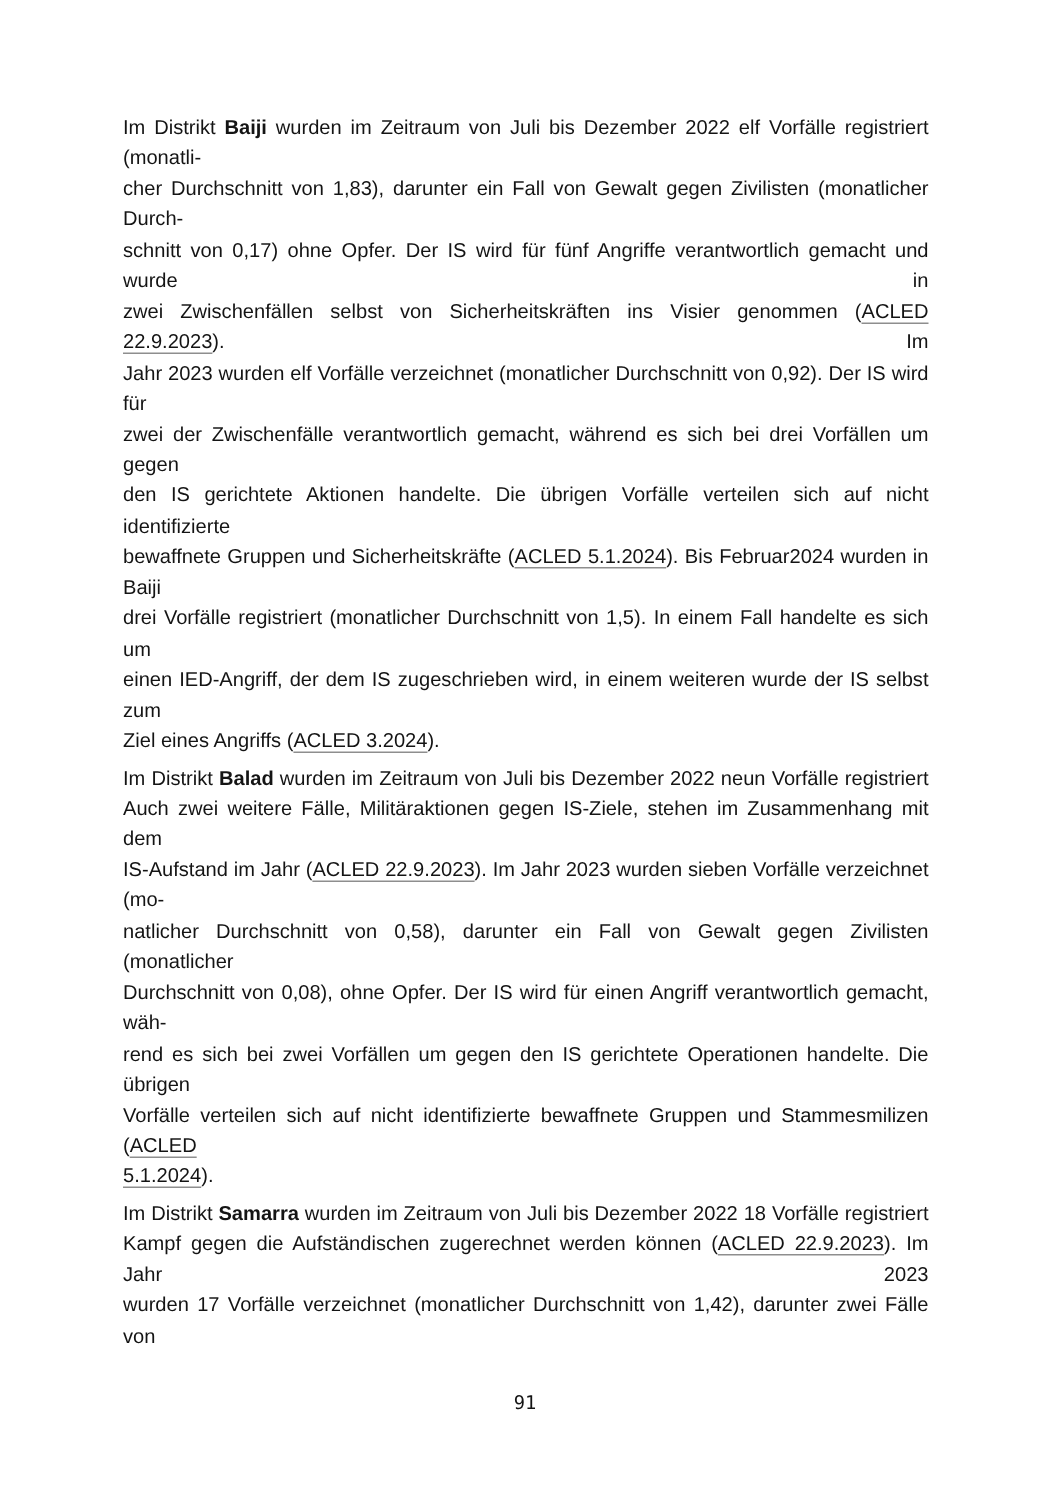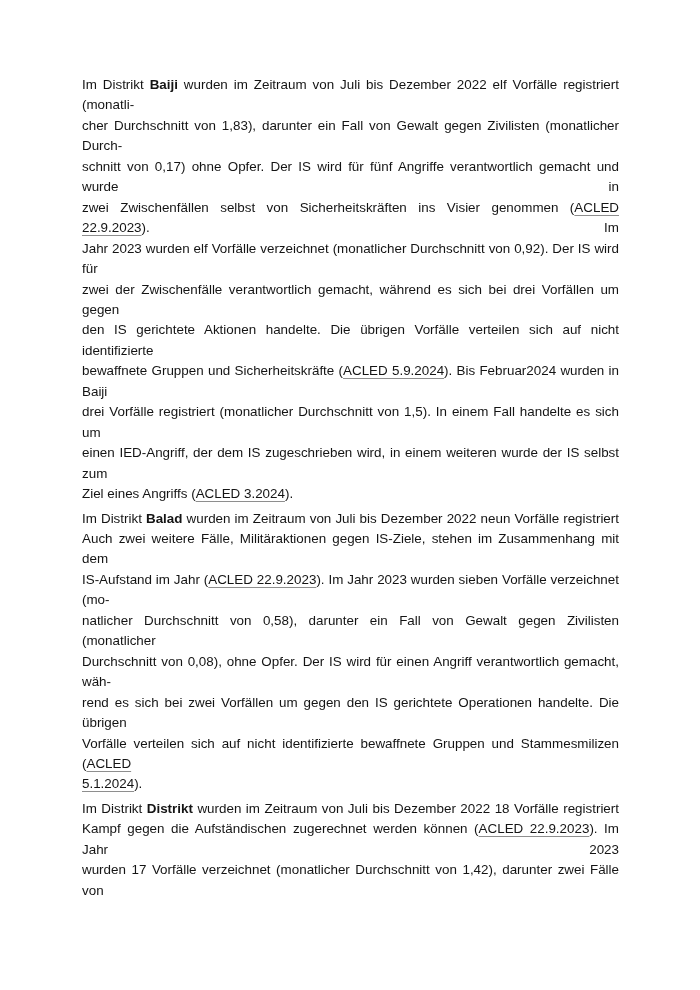--- a/index.html
+++ b/index.html
@@ -61,34 +61,35 @@
 <div class="page">
   <div class="textblock" id="textblock">
       <div class="para">
         <div class="line"><span>Im Distrikt </span><span class="b">Baiji</span><span> wurden im Zeitraum von Juli bis Dezember 2022 elf Vorfälle registriert (monatli-</span></div>
         <div class="line"><span>cher Durchschnitt von 1,83), darunter ein Fall von Gewalt gegen Zivilisten (monatlicher Durch-</span></div>
         <div class="line"><span>schnitt von 0,17) ohne Opfer. Der IS wird für fünf Angriffe verantwortlich gemacht und wurde in</span></div>
         <div class="line"><span>zwei Zwischenfällen selbst von Sicherheitskräften ins Visier genommen (</span><span class="lnk">ACLED 22.9.2023</span><span>). Im</span></div>
         <div class="line"><span>Jahr 2023 wurden elf Vorfälle verzeichnet (monatlicher Durchschnitt von 0,92). Der IS wird für</span></div>
         <div class="line"><span>zwei der Zwischenfälle verantwortlich gemacht, während es sich bei drei Vorfällen um gegen</span></div>
         <div class="line"><span>den IS gerichtete Aktionen handelte. Die übrigen Vorfälle verteilen sich auf nicht identifizierte</span></div>
-        <div class="line"><span>bewaffnete Gruppen und Sicherheitskräfte (</span><span class="lnk">ACLED 5.9.2024</span><span>). Bis Februar2024 wurden in Baiji</span></div>
+        <div class="line"><span>bewaffnete Gruppen und Sicherheitskräfte (</span><span class="lnk">ACLED 5.1.2024</span><span>). Bis Februar2024 wurden in Baiji</span></div>
         <div class="line"><span>drei Vorfälle registriert (monatlicher Durchschnitt von 1,5). In einem Fall handelte es sich um</span></div>
         <div class="line"><span>einen IED-Angriff, der dem IS zugeschrieben wird, in einem weiteren wurde der IS selbst zum</span></div>
         <div class="line endline"><span>Ziel eines Angriffs (</span><span class="lnk">ACLED 3.2024</span><span>).</span></div>
       </div>
       <div class="para">
         <div class="line"><span>Im Distrikt </span><span class="b">Balad</span><span> wurden im Zeitraum von Juli bis Dezember 2022 neun Vorfälle registriert</span></div>
         <div class="line"><span>Auch zwei weitere Fälle, Militäraktionen gegen IS-Ziele, stehen im Zusammenhang mit dem</span></div>
         <div class="line"><span>IS-Aufstand im Jahr (</span><span class="lnk">ACLED 22.9.2023</span><span>). Im Jahr 2023 wurden sieben Vorfälle verzeichnet (mo-</span></div>
         <div class="line"><span>natlicher Durchschnitt von 0,58), darunter ein Fall von Gewalt gegen Zivilisten (monatlicher</span></div>
         <div class="line"><span>Durchschnitt von 0,08), ohne Opfer. Der IS wird für einen Angriff verantwortlich gemacht, wäh-</span></div>
         <div class="line"><span>rend es sich bei zwei Vorfällen um gegen den IS gerichtete Operationen handelte. Die übrigen</span></div>
         <div class="line"><span>Vorfälle verteilen sich auf nicht identifizierte bewaffnete Gruppen und Stammesmilizen (</span><span class="lnk">ACLED</span></div>
         <div class="line endline"><span class="lnk">5.1.2024</span><span>).</span></div>
       </div>
       <div class="para">
-        <div class="line"><span>Im Distrikt </span><span class="b">Distrikt</span><span> wurden im Zeitraum von Juli bis Dezember 2022 18 Vorfälle registriert</span></div>
+        <div class="line"><span>Im Distrikt </span><span class="b">Samarra</span><span> wurden im Zeitraum von Juli bis Dezember 2022 18 Vorfälle registriert</span></div>
         <div class="line"><span>Kampf gegen die Aufständischen zugerechnet werden können (</span><span class="lnk">ACLED 22.9.2023</span><span>). Im Jahr 2023</span></div>
         <div class="line"><span>wurden 17 Vorfälle verzeichnet (monatlicher Durchschnitt von 1,42), darunter zwei Fälle von</span></div>
       </div>
     </div>
+  <div class="pagenum">91</div>
 </div>
 
 </body></html>

